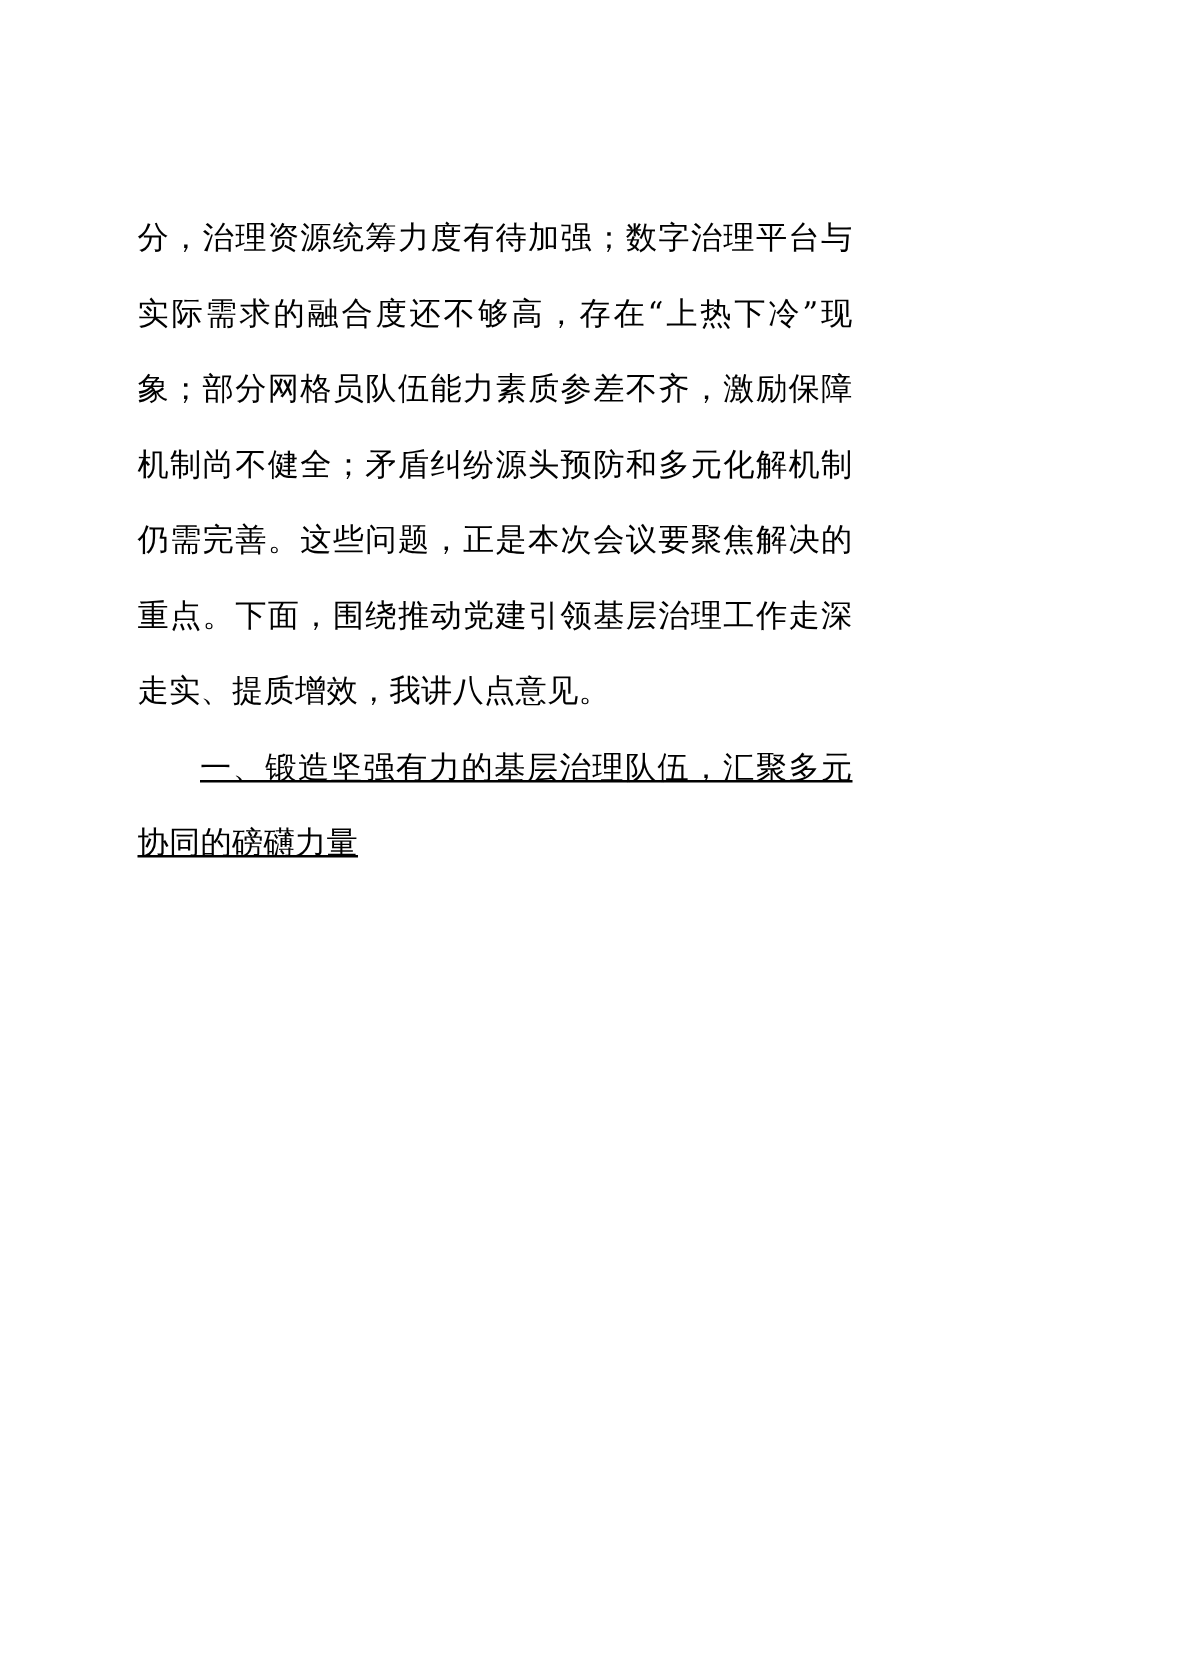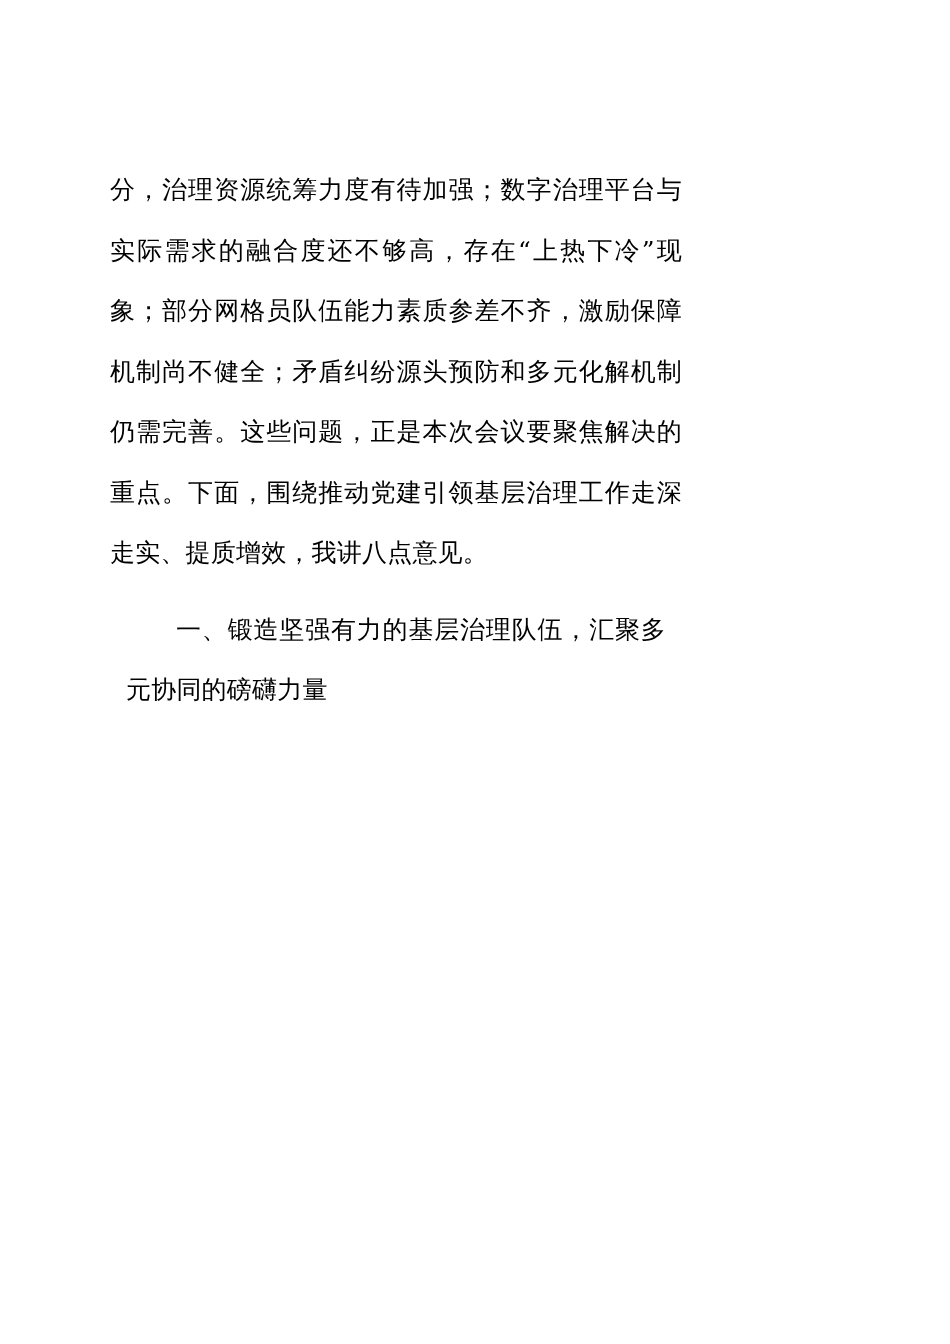--- a/index.html
+++ b/index.html
@@ -27,22 +27,23 @@
   }
   .para {
     margin: 0;
     text-indent: 0;
   }
   .para-indent {
     margin: 0;
     text-indent: 2em;
   }
   .heading {
-    margin: 16px;
+    margin: 0;
     text-indent: 2em;
+    text-decoration: underline;
   }
 </style>
 </head>
 <body>
 
 <div class="page">
   <div class="doc-body">
     <p class="para">分，治理资源统筹力度有待加强；数字治理平台与实际需求的融合度还不够高，存在“上热下冷”现象；部分网格员队伍能力素质参差不齐，激励保障机制尚不健全；矛盾纠纷源头预防和多元化解机制仍需完善。这些问题，正是本次会议要聚焦解决的重点。下面，围绕推动党建引领基层治理工作走深走实、提质增效，我讲八点意见。</p>
     <p class="heading">一、锻造坚强有力的基层治理队伍，汇聚多元协同的磅礴力量</p>
   </div>

